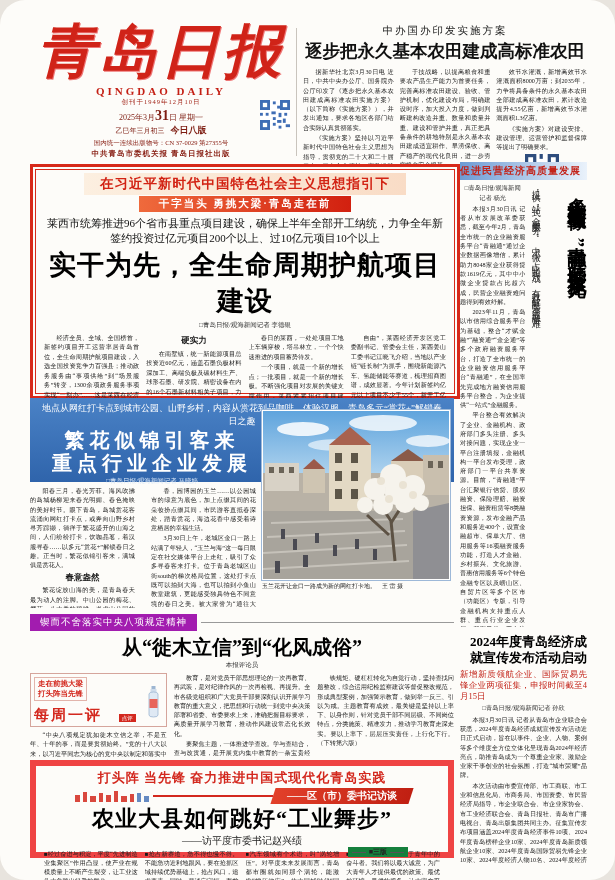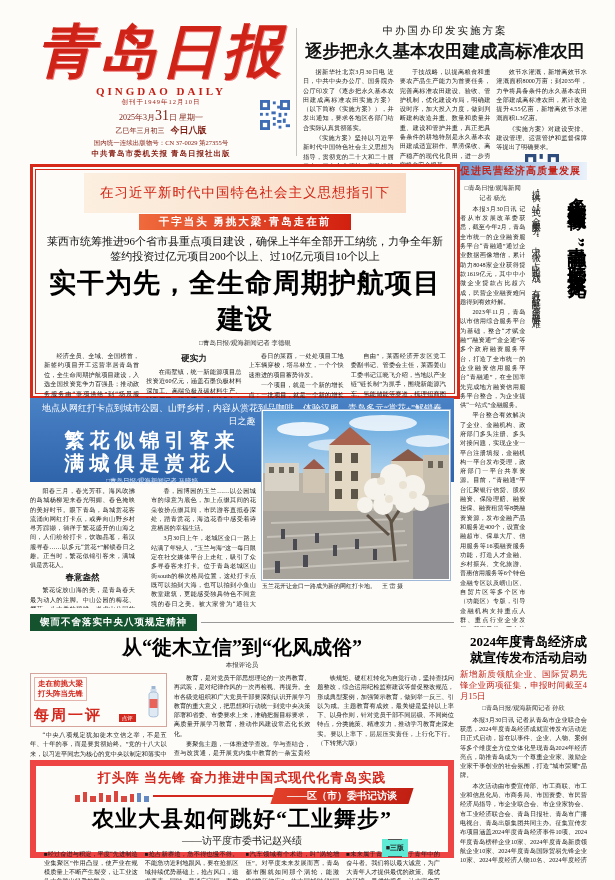--- a/index.html
+++ b/index.html
@@ -1,46 +1,46 @@
 <!DOCTYPE html>
 <html><head>
 <meta charset="utf-8">
 <style>
   html,body{margin:0;padding:0;background:#e8e4de;}
   .page{position:relative;width:615px;height:880px;background:#fdfcf9;margin:0 auto;overflow:hidden;
-        font-family:"Liberation Serif","DejaVu Serif",serif;color:#1a1a1a;}
+        font-family:"Liberation Serif","DejaVu Serif",serif;color:#1a1a1a;border-radius:25px;}
   .abs{position:absolute;}
   p{margin:0 0 1px 0;text-indent:2em;}
   .jt{text-align:justify;}
   
   .mast{left:30px;top:22px;width:262px;height:138px;text-align:center;}
   .mast-title{font-size:58px;line-height:1.05;font-weight:900;color:#d02318;
               font-style:italic;letter-spacing:4px;text-shadow:1px 1px 0 #e77;}
   .mast-en{color:#c41f14;font-weight:bold;font-size:11px;letter-spacing:3px;margin-top:2px;}
   .mast-sm{color:#a3271b;font-size:6.5px;letter-spacing:1px;margin-top:1px;}
   .mast-date{color:#7e1d12;font-size:8px;margin-top:1px;}
-  .mast-date .day{font-size:14px;font-weight:normal;}
+  .mast-date .day{font-size:14px;font-weight:bold;}
   .mast-lunar{color:#7e1d12;font-size:7px;}
   .mast-lunar .pages{font-size:9px;font-weight:bold;margin-left:6px;}
   .mast-issue{color:#8a2217;font-size:6.5px;margin-top:2px;}
   .mast-pub{color:#8a2217;font-size:7.5px;font-weight:bold;margin-top:1px;letter-spacing:1px;}
   .mast-qr{position:absolute;right:2px;bottom:26px;}
   .vrule{left:296px;top:28px;width:1px;height:128px;background:#c9c4bd;}
   
   .farm{left:303px;top:24px;width:284px;height:138px;}
   .farm-kicker{text-align:center;font-size:10.5px;letter-spacing:2px;color:#222;}
   .farm-head{text-align:center;font-size:17.5px;font-weight:900;letter-spacing:0;margin-top:1px;color:#111;}
   .farm-body{display:flex;gap:6px;margin-top:4px;height:98px;overflow:hidden;}
   .farm-col{flex:1;font-size:6.2px;line-height:1.5;overflow:hidden;}
   .farm-qr-wrap{text-align:center;margin-top:2px;}
   
   .lead{left:30px;top:164px;width:424px;height:229px;border:3px solid #d7291a;}
   .lead-inner{position:absolute;inset:2px;border:1px solid #d7291a;padding:3px 8px;box-sizing:border-box;}
   .banner1{width:fit-content;margin:0 auto;background:linear-gradient(90deg,#fcefe0,#f9dcc6);
-           color:#d22314;font-weight:400;font-size:13.5px;letter-spacing:1px;padding:11px 16px;}
+           color:#d22314;font-weight:700;font-size:13.5px;letter-spacing:1px;padding:2px 16px;}
   .banner2{width:fit-content;margin:1px auto 0;background:linear-gradient(90deg,#ef6a3c,#d2200f);
            color:#fff;font-weight:bold;font-size:10.5px;letter-spacing:2px;padding:1px 20px;}
   .lead-standfirst{margin-top:4px;text-align:center;font-size:11px;line-height:1.32;color:#111;}
   .lead-head{text-align:center;font-size:27px;font-weight:900;letter-spacing:1px;margin-top:2px;color:#000;}
   .lead-byline{text-align:center;font-size:6.5px;color:#333;margin-top:2px;}
   .lead-body{display:flex;gap:7px;margin-top:3px;height:106px;overflow:hidden;}
   .lead-col{flex:1;font-size:6.2px;line-height:1.52;overflow:hidden;}
   .sub-head{text-align:center;font-weight:bold;font-size:8.5px;text-indent:0;margin:1px 0 2px;}
   
   .qrt{left:460px;top:162px;width:127px;height:466px;}
@@ -62,21 +62,21 @@
   .flower-head{font-size:20px;font-weight:900;letter-spacing:5px;line-height:1.15;color:#fff;}
   .flower-byline{font-size:6.5px;color:#dce9f8;margin-top:2px;}
   .flower-photo{position:absolute;left:232px;top:12px;width:186px;height:168px;border:1px solid #fff;
                 box-shadow:0 0 0 1px #9db8d8;z-index:2;}
   .flower-caption{position:absolute;left:232px;top:184px;width:188px;font-size:6px;color:#222;text-indent:0;}
   .flower-text{position:absolute;left:0;top:88px;width:226px;height:122px;display:flex;gap:16px;overflow:hidden;}
   .flower-col{flex:1;font-size:6.2px;line-height:1.5;overflow:hidden;}
   
   .ed{left:30px;top:614px;width:424px;height:143px;}
   .ed-kickrow{display:flex;align-items:center;gap:4px;}
-  .ed-kicker{background:#14532d;color:#fff;font-weight:bold;font-size:9.5px;letter-spacing:1px;padding:2px 10px;}
+  .ed-kicker{background:#a21caf;color:#fff;font-weight:normal;font-size:9.5px;letter-spacing:1px;padding:2px 10px;}
   .ed-line{flex:1;border-top:1px solid #999;height:0;}
   .ed-head{text-align:center;font-size:20px;font-weight:900;margin-top:3px;color:#000;}
   .ed-byline{text-align:center;font-size:6.5px;color:#333;}
   .ed-body{display:flex;gap:7px;margin-top:3px;height:90px;overflow:hidden;}
   .ed-col{flex:1;font-size:6.2px;line-height:1.5;overflow:hidden;}
   .wk-box{border:1px solid #d5a59c;padding:3px;margin-bottom:3px;position:relative;height:54px;box-sizing:border-box;}
   .wk-tag{border:1px solid #e2b4ab;display:inline-block;padding:1px 3px;color:#d3281e;font-weight:bold;
           font-size:7.5px;line-height:1.3;text-indent:0;}
   .wk-title{color:#d3281e;font-weight:900;font-size:15px;letter-spacing:2px;margin-top:3px;text-indent:0;}
   .wk-badge{position:absolute;right:30px;bottom:4px;background:#d3281e;color:#fff;font-size:5.5px;
@@ -89,22 +89,22 @@
   .iv-ribbonrow{display:flex;align-items:center;justify-content:center;gap:0;margin-top:1px;}
   .iv-ribbonline{width:120px;height:2px;background:#d3281e;}
   .iv-ribbon{background:linear-gradient(90deg,#e2402a,#c01f12);transform:skewX(-18deg);color:#fff;
              font-weight:bold;font-size:10px;padding:1px 14px;}
   .iv-ribbon span{display:inline-block;transform:skewX(18deg);}
   .iv-head{text-align:center;font-size:22px;font-weight:900;letter-spacing:1px;color:#000;}
   .iv-dek{text-align:center;font-size:10px;color:#222;}
   .iv-body{display:flex;gap:7px;margin-top:2px;height:30px;overflow:hidden;}
   .iv-col{flex:1;font-size:6.2px;line-height:1.45;overflow:hidden;}
   .iv-col p{text-indent:0;}
-  .iv-page{position:absolute;right:40px;bottom:-5px;background:#5eead4;padding:0 4px;font-size:7px;
-           font-weight:bold;color:#222;display:flex;align-items:center;gap:3px;flex-direction:column;}
+  .iv-page{position:absolute;right:40px;bottom:-5px;background:#15803d;padding:0 4px;font-size:7px;
+           font-weight:bold;color:#222;display:flex;align-items:center;gap:3px;}
   .iv-dash{width:14px;height:1px;background:#555;}
   
   .launch{left:460px;top:634px;width:127px;height:226px;}
   .launch-head{text-align:right;font-size:13px;font-weight:900;line-height:1.25;color:#000;}
   .launch-dek{color:#c3241a;font-size:8.5px;line-height:1.3;margin-top:2px;text-align:justify;}
   .launch-byline{text-align:center;font-size:6.3px;color:#333;margin-top:2px;}
   .launch-body{margin-top:2px;font-size:6.2px;line-height:1.5;height:150px;overflow:hidden;}
 </style>
 </head>
 <body>
@@ -244,21 +244,21 @@
       <div class="qrt-vdek">提供“一站式”金融服务，“中小微”占比超六成，有效纾解民营企业融资难</div>
       <div class="qrt-vhead">多维构建企业画像，“青融通”助贷一千六百多亿元</div>
     </div>
   </div>
 
   <div class="abs flower">
     <div class="flower-blue">
       <div class="flower-standfirst">地点从网红打卡点到城市公园、山野乡村，内容从赏花到品咖啡、体验汉服，青岛多元“赏花+”解锁春日之趣</div>
       <div class="flower-headwrap">
         <div class="flower-head">繁花似锦引客来</div>
-        <div class="flower-head">满城俱是赏花人</div>
+        <div class="flower-head">重点行业企业发展</div>
         <div class="flower-byline">□青岛日报/观海新闻记者 马晓婷</div>
       </div>
     </div>
     <div class="flower-photo">
       <svg width="186" height="168" viewBox="0 0 186 168">
         <defs>
             <linearGradient id="sky" x1="0" y1="0" x2="0" y2="1">
               <stop offset="0" stop-color="#5fa4dd"></stop>
               <stop offset="1" stop-color="#cfe6f5"></stop>
             </linearGradient>

